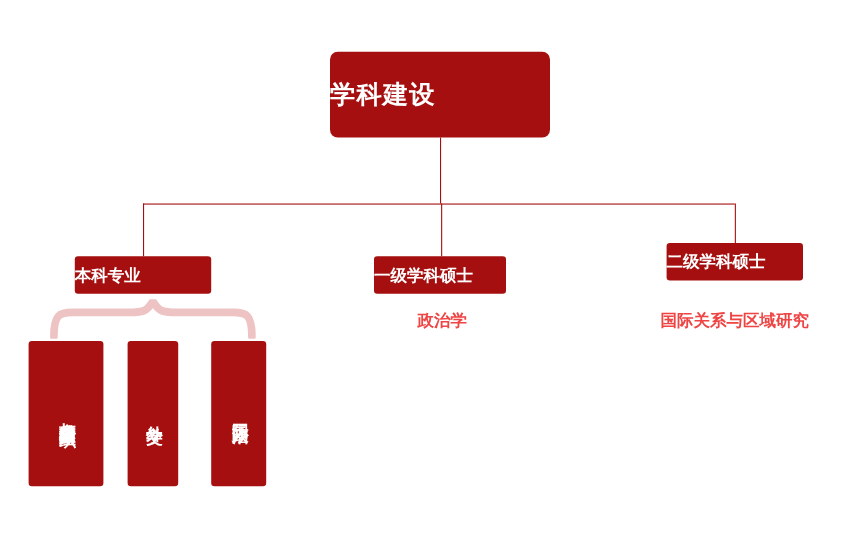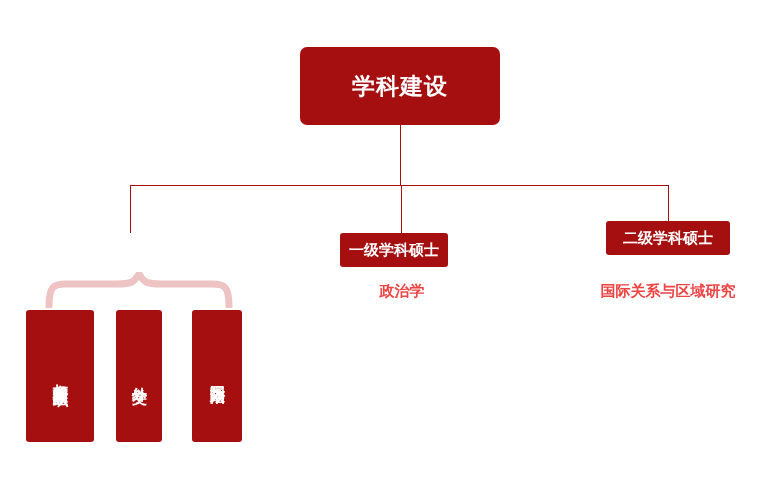--- a/index.html
+++ b/index.html
@@ -17,21 +17,20 @@
     background: #ffffff;
     overflow: hidden;
   }
 
   
   .box {
     position: absolute;
     box-sizing: border-box;
     display: flex;
     align-items: center;
-    justify-content: center;
     text-align: center;
     font-family: Liberation Mono, monospace;
   }
 
   .root-box {
     left: 300px;
     top: 47px;
     width: 200px;
     height: 78px;
     background: #a50f0f;
@@ -44,21 +43,21 @@
 
   .lvl2-box {
     height: 34px;
     background: #a50f0f;
     border-radius: 3px;
     color: #ffffff;
     font-size: 15px;
     font-weight: bold;
   }
   .lvl2-a { left: 68px;  top: 233px; width: 124px; }
-  .lvl2-b { left: 340px; top: 233px; width: 108px; }
+  .lvl2-b { left: 340px; top: 233px; width: 120px; }
   .lvl2-c { left: 606px; top: 221px; width: 124px; }
 
   .caption {
     position: absolute;
     color: #ef4444;
     font-size: 15px;
     font-weight: bold;
     text-align: center;
     white-space: nowrap;
   }
@@ -121,20 +120,23 @@
   <div class="line v-line conn-root-down"></div>
   <div class="line h-line conn-bus"></div>
   <div class="line v-line conn-drop-a"></div>
   <div class="line v-line conn-drop-b"></div>
   <div class="line v-line conn-drop-c"></div>
 
   <div class="box root-box">
     <span>学科建设</span>
   </div>
 
+  <div class="box lvl2-box lvl2-a">
+    <span>本科专业</span>
+  </div>
   <div class="box lvl2-box lvl2-b">
     <span>一级学科硕士</span>
   </div>
   <div class="box lvl2-box lvl2-c">
     <span>二级学科硕士</span>
   </div>
 
   <div class="caption caption-b">政治学</div>
   <div class="caption caption-c">国际关系与区域研究</div>
 

